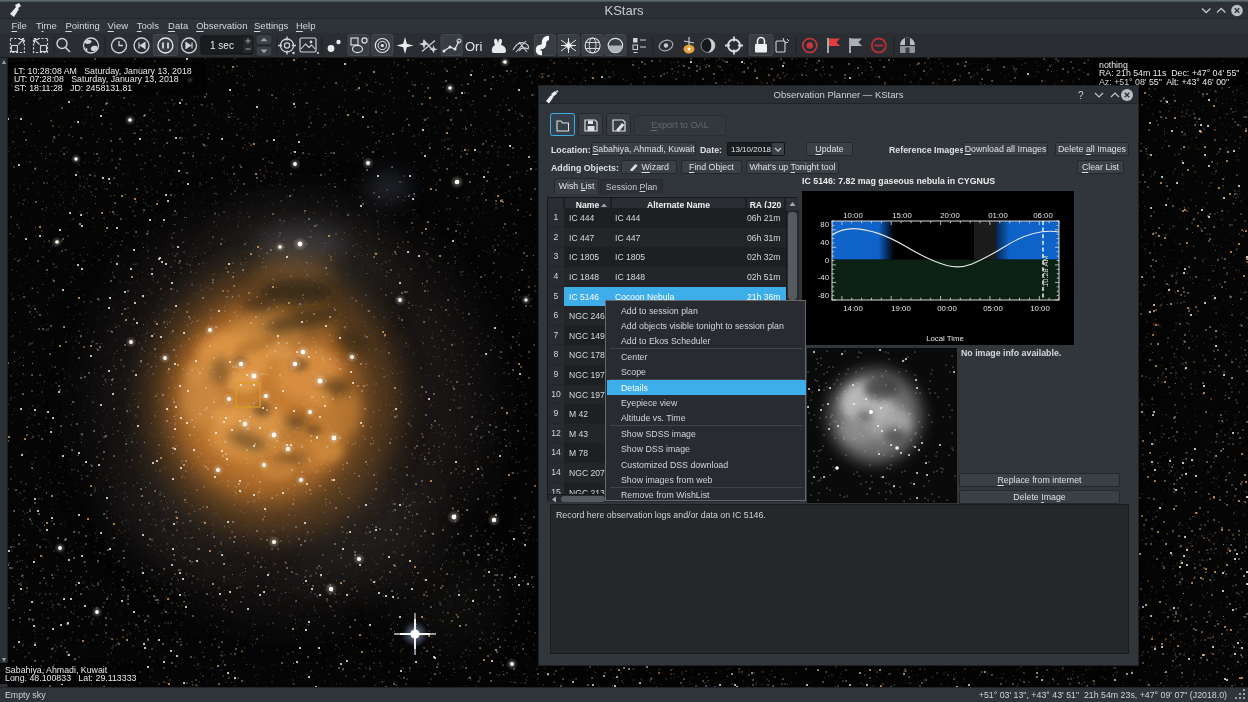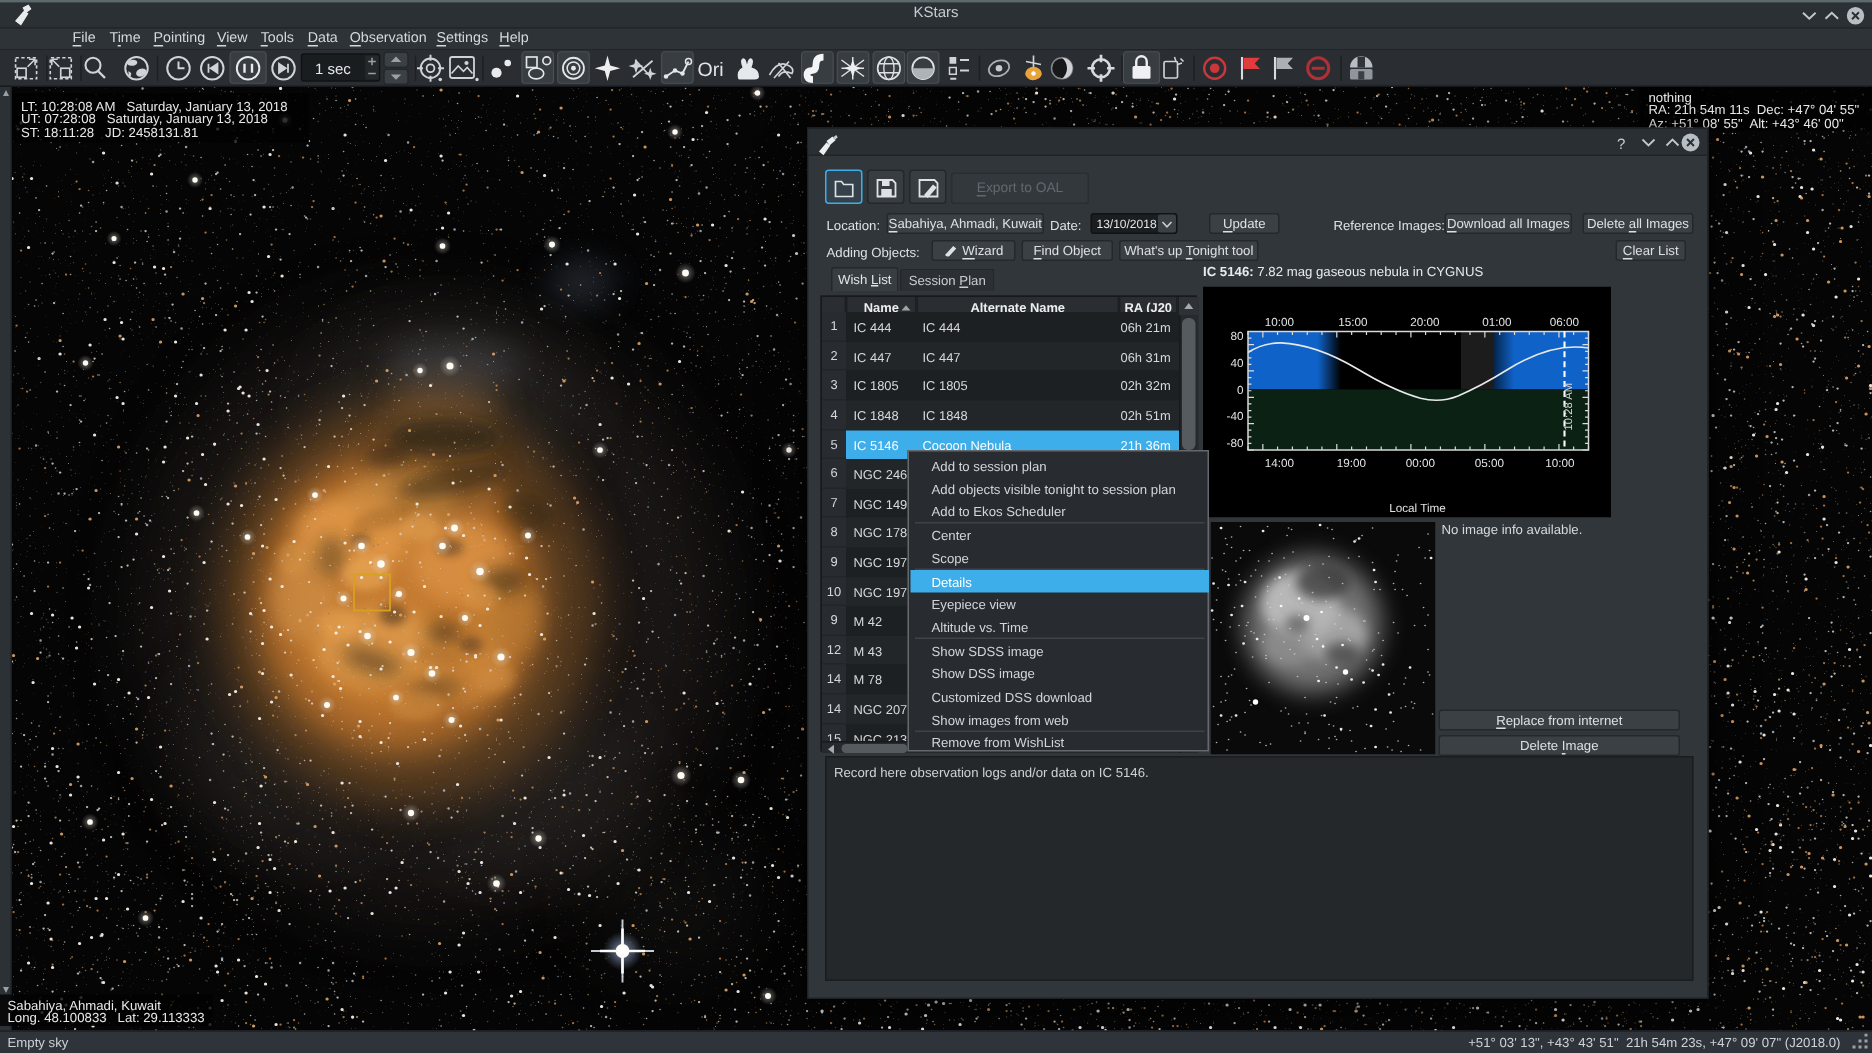--- a/index.html
+++ b/index.html
@@ -1,36 +1,36 @@
 <!DOCTYPE html>
 <html><head><meta charset="utf-8"><style>
 *{margin:0;padding:0;box-sizing:border-box;}
 html,body{width:1248px;height:702px;overflow:hidden;background:#050506;
  font-family:"Liberation Sans",sans-serif;-webkit-font-smoothing:antialiased;}
 #titlebar{position:absolute;left:0;top:0;width:1248px;height:19px;background:#2b3035;
  border-bottom:1px solid #22262a;}
-#titlebar .t{position:absolute;left:0;right:0;top:3px;text-align:center;color:#c6cbd0;font-size:10px;}
+#titlebar .t{position:absolute;left:0;right:0;top:3px;text-align:center;color:#c6cbd0;font-size:13px;}
 #menubar{position:absolute;left:0;top:19px;width:1248px;height:14px;background:#2e3338;}
-#menubar span{position:absolute;top:1px;color:#d4d8db;font-size:9.5px;margin-left:37px;}
+#menubar span{position:absolute;top:1px;color:#d4d8db;font-size:9.5px;}
 #menubar u{text-decoration-thickness:1px;text-underline-offset:1.5px;}
 #toolbar{position:absolute;left:0;top:33px;width:1248px;height:25px;background:#2a2e33;border-bottom:1px solid #17191c;}
 #sky{position:absolute;left:0;top:58px;width:1248px;height:629px;}
 #leftstrip{position:absolute;left:0;top:58px;width:8px;height:629px;background:#2c3136;border-right:1px solid #1c1f22;}
 .ovl{position:absolute;color:#e8e9ea;font-size:8.8px;line-height:8.6px;white-space:pre;}
 #statusbar{position:absolute;left:0;top:687px;width:1248px;height:15px;background:#2f343a;border-top:1px solid #202428;}
 #statusbar div{position:absolute;top:2px;color:#ced3d7;font-size:8.8px;}
 
 #dlg{position:absolute;left:538px;top:85px;width:601px;height:581px;background:#31363b;
  border:1px solid #1e2226;box-shadow:0 6px 24px rgba(0,0,0,.6);}
 #dlgtitle{position:absolute;left:0;top:0;width:599px;height:18px;background:#2a2f34;border-bottom:1px solid #202428;}
 #dlgtitle .t{position:absolute;left:0;right:0;top:3px;text-align:center;color:#ced2d6;font-size:9.5px;}
 .btn{position:absolute;background:#3b4045;border:1px solid #24282c;border-radius:2px;
  color:#dde0e3;font-size:8.8px;text-align:center;}
 .btn u,#menubar u,.lbl u{text-decoration-thickness:1px;text-underline-offset:1.5px;}
-.lbl{position:absolute;color:#dde0e3;font-size:8.8px;}
+.lbl{position:absolute;color:#dde0e3;font-size:8.8px;font-weight:bold;}
 .tbtn{position:absolute;width:25px;height:23px;background:#383d42;border:1px solid #24282c;border-radius:2.5px;}
 
 #tblwrap{position:absolute;left:8px;top:111px;width:251px;height:304px;background:#1d2023;border:1px solid #17191c;}
 .hdr{position:absolute;top:0;height:12px;background:#2a2e32;color:#eceeef;font-size:8.6px;font-weight:bold;text-align:center;border-right:1px solid #1d2023;border-bottom:1px solid #17191c;}
 .rnum{position:absolute;width:16px;background:#282c30;color:#d4d7da;font-size:8.6px;text-align:center;border-bottom:1px solid #222528;}
 .row{position:absolute;left:16px;width:229px;height:19.6px;font-size:8.6px;color:#d6d9dc;}
 .row div{position:absolute;top:5px;white-space:nowrap;}
 .sel{background:#3daee9;color:#fcfdfe;}
 
 #ctx{position:absolute;left:605px;top:300px;width:201px;height:201px;background:#282c30;
@@ -367,20 +367,21 @@
       <rect x="900" y="13" width="15" height="7" rx="1" fill="#8f959a"></rect>
       <rect x="905.5" y="14.5" width="4" height="5.5" fill="#3a3f44"></rect>
     </svg></div>
 <div id="dlg">
     <svg width="18" height="18" style="position:absolute;left:4px;top:2px;z-index:5">
       <path d="M3 13 l5 -6 l2.5 2 l-4.5 6.5 z" fill="#ecEEf0"></path>
       <path d="M8 6 l4 -3 l2 2.5 l-4 3.5 z" fill="#ecEEf0"></path>
       <path d="M12.5 3.5 l2 -1.5 l1 1.5 l-1.8 1.6 z" fill="#caced2"></path>
     </svg>
     <div id="dlgtitle">
+      <div class="t">Observation Planner — KStars</div>
       <svg width="599" height="18" style="position:absolute">
         <text x="539" y="13" fill="#c6cbd0" font-size="10">?</text>
         <path d="M556 7 l4 4 l4 -4" stroke="#c2c7cb" stroke-width="1.2" fill="none"></path>
         <path d="M572 11 l4 -4 l4 4" stroke="#c2c7cb" stroke-width="1.2" fill="none"></path>
         <circle cx="588" cy="9" r="6" fill="#b8bfc4"></circle>
         <path d="M585.7 6.7 l4.6 4.6 m0 -4.6 l-4.6 4.6" stroke="#2b3035" stroke-width="1.3"></path>
       </svg>
     </div>
     <div class="tbtn" style="left:11px;top:27px;border:1px solid #3daee9;background:#34404a"></div>
     <div class="tbtn" style="left:39px;top:27px"></div>

